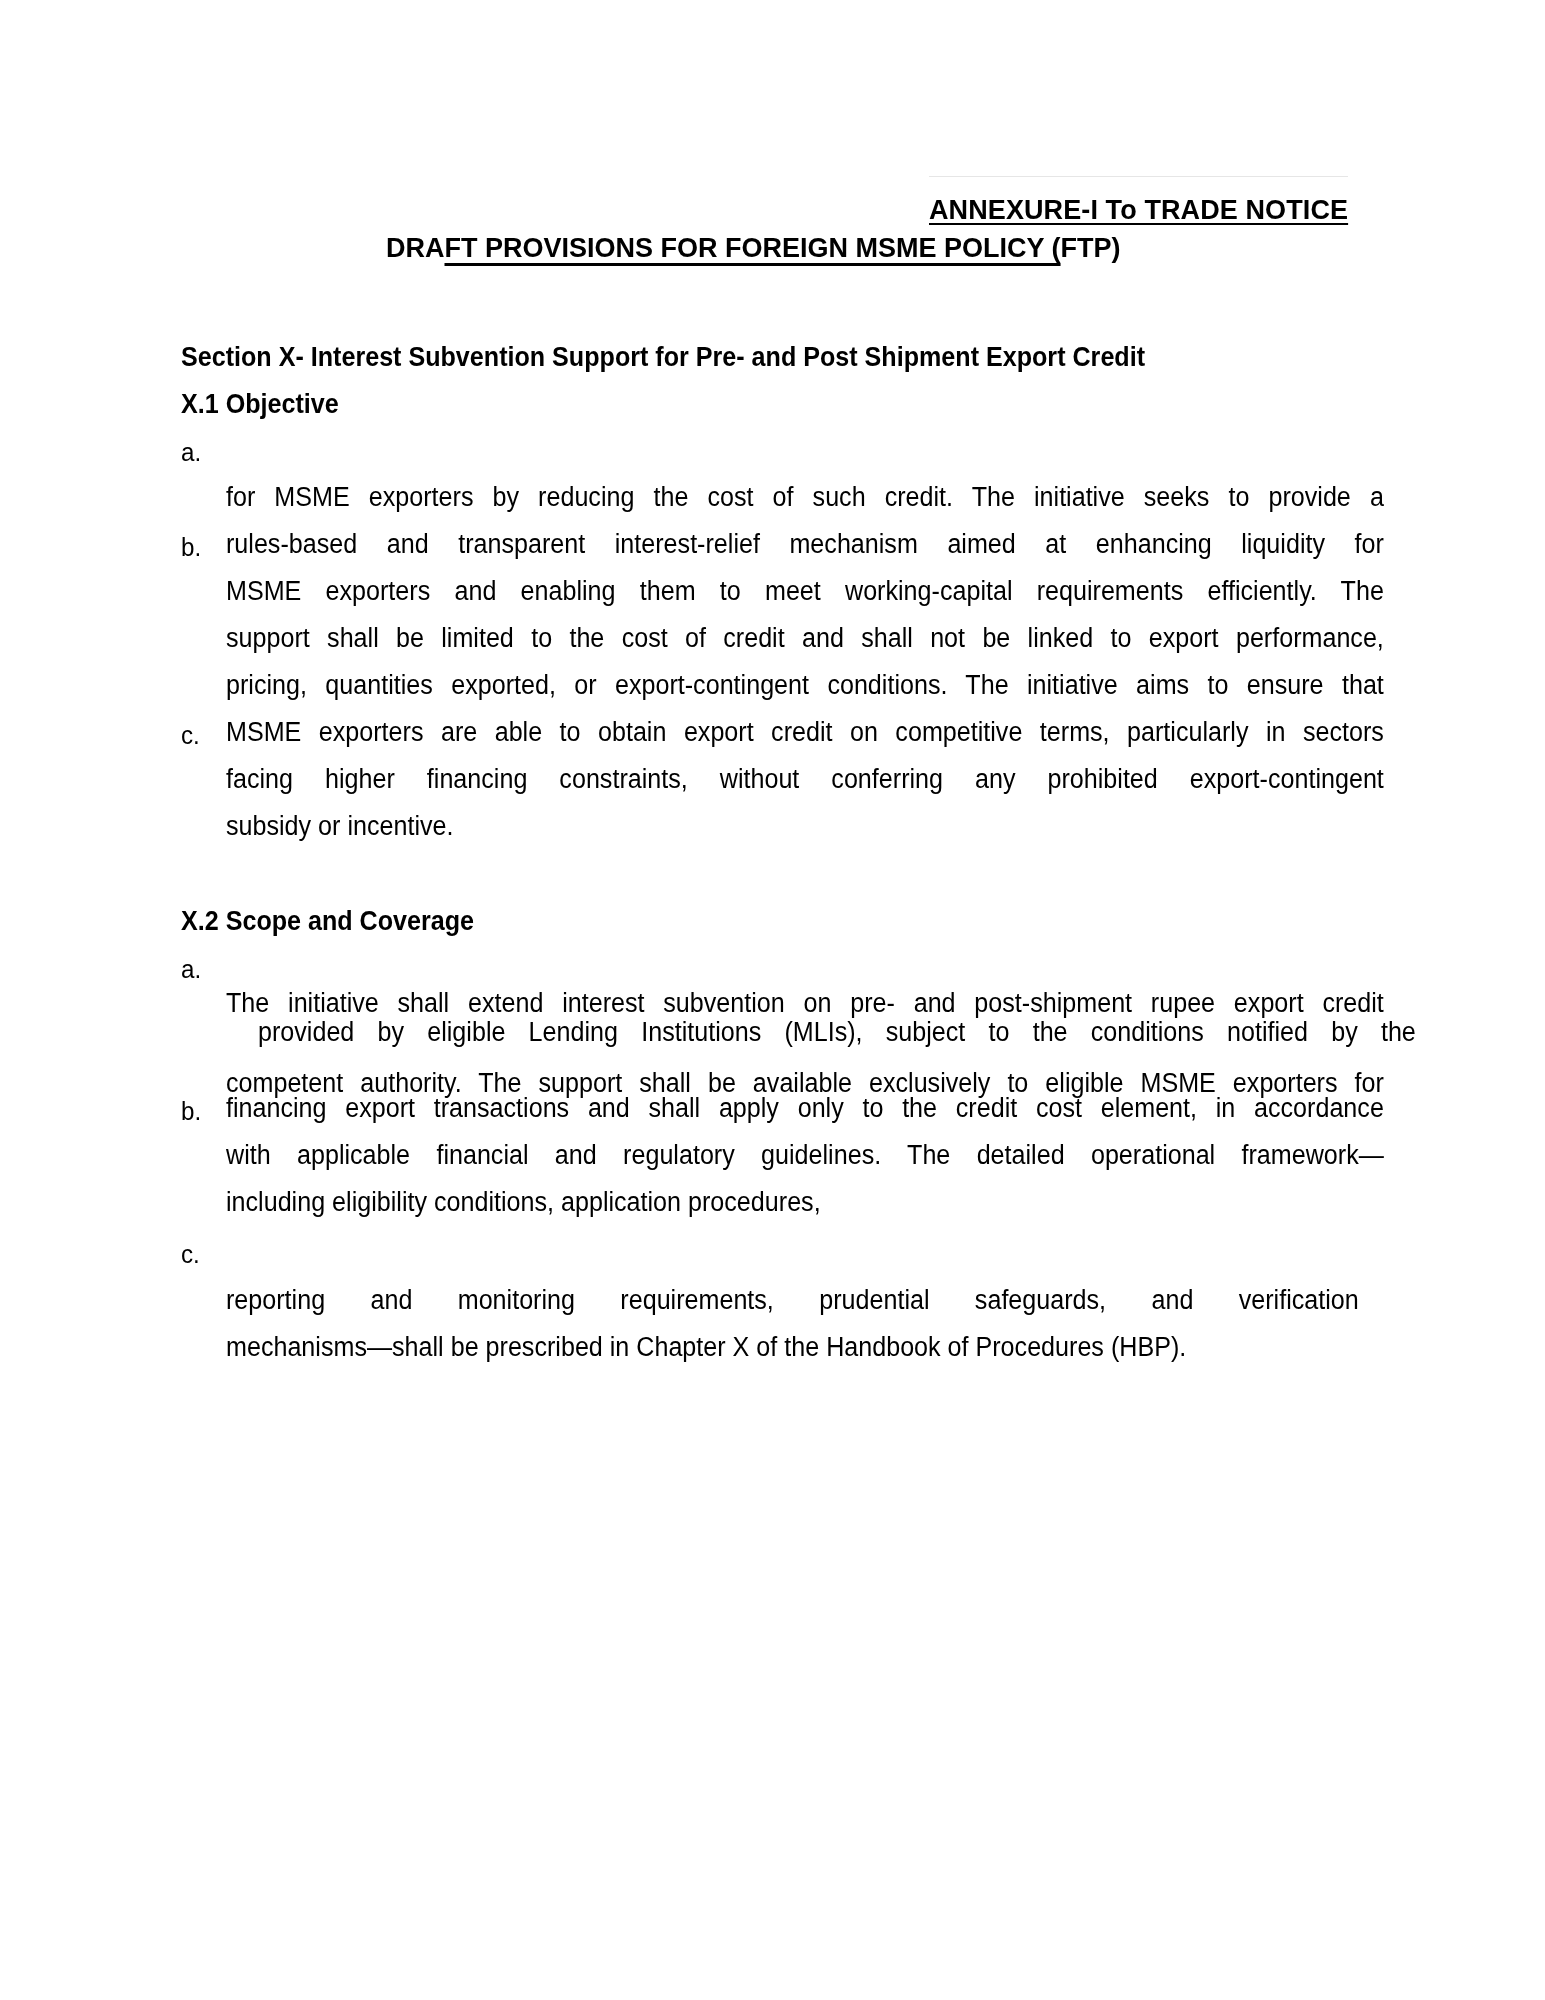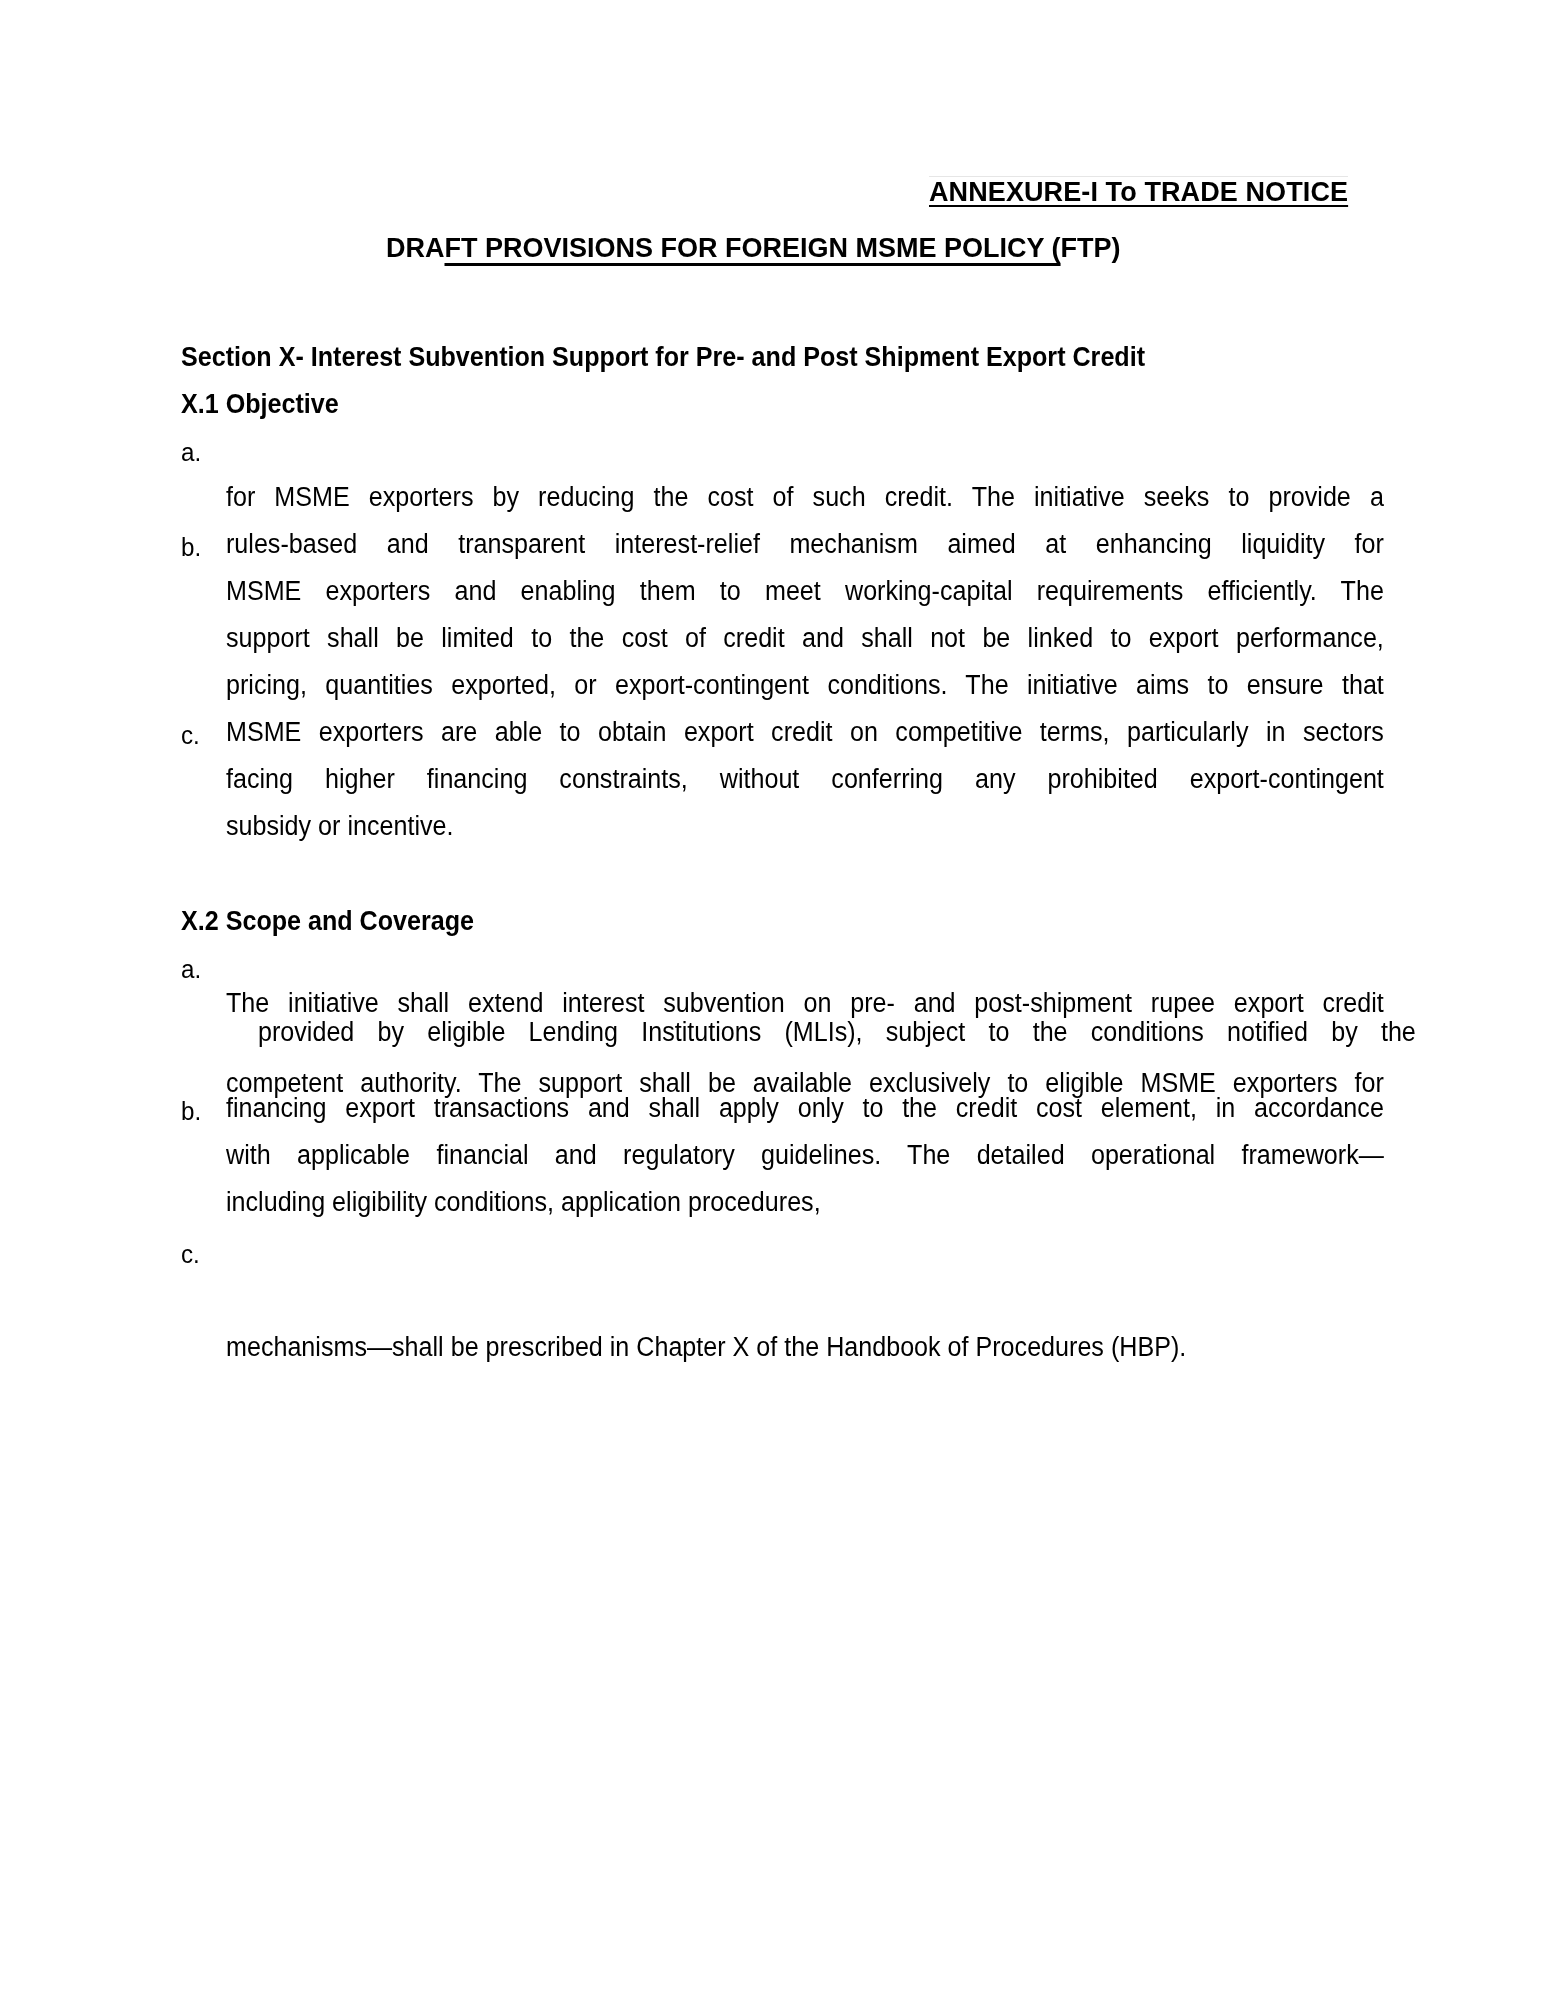--- a/index.html
+++ b/index.html
@@ -5,21 +5,21 @@
   html, body { margin: 0; padding: 0; background: #ffffff; }
   body {
     width: 1545px; height: 2000px; position: relative; overflow: hidden;
     font-family: "Liberation Sans", sans-serif; color: #000;
   }
   .page { position: absolute; inset: 0; background: #fff; }
   .annex {
     position: absolute; left: 929px; top: 176px;
     font-size: 27px; font-weight: bold; letter-spacing: 0.1px;
     border-top: 1px solid #e6e6e6;
-    padding-top: 0;
+    padding-top: 18px;
   }
   .annex span { text-decoration: underline; text-decoration-thickness: 2px; text-underline-offset: 4px; }
   .draft {
     position: absolute; left: 386px; top: 233px;
     font-size: 27px; font-weight: bold; white-space: nowrap;
   }
   .draft .u { text-decoration: underline; text-decoration-thickness: 3px; text-underline-offset: 6px; }
   .heading {
     position: absolute; left: 181px;
     font-size: 27px; font-weight: bold; white-space: nowrap;
@@ -75,15 +75,16 @@
   <div class="marker" style="top:953px;">a.</div>
   <div class="marker" style="top:1095px;">b.</div>
   <div class="marker" style="top:1238px;">c.</div>
 
   <div class="line" style="top:951px;margin-top:36px;"><span class="t" style="display: inline-block;">The initiative shall extend interest subvention on pre- and post-shipment rupee export credit</span></div>
   <div class="line" style="top:1016px;margin-left:32px;"><span class="t" style="display: inline-block;">provided by eligible Lending Institutions (MLIs), subject to the conditions notified by the</span></div>
   <div class="line" style="top:1067px;"><span class="t" style="display: inline-block;">competent authority. The support shall be available exclusively to eligible MSME exporters for</span></div>
   <div class="line" style="top:1092px;"><span class="t" style="display: inline-block;">financing export transactions and shall apply only to the credit cost element, in accordance</span></div>
   <div class="line" style="top:1139px;"><span class="t" style="display: inline-block;">with applicable financial and regulatory guidelines. The detailed operational framework—</span></div>
   <div class="line last" style="top:1186px;"><span class="t" style="display: inline-block;">including eligibility conditions, application procedures,</span></div>
+  <div class="line indent-short" style="top:1284px;"><span class="t" style="display: inline-block;">reporting and monitoring requirements, prudential safeguards, and verification</span></div>
   <div class="line last" style="top:1331px;"><span class="t" style="display: inline-block;">mechanisms—shall be prescribed in Chapter X of the Handbook of Procedures (HBP).</span></div>
 
 </div>
 
 </body></html>

